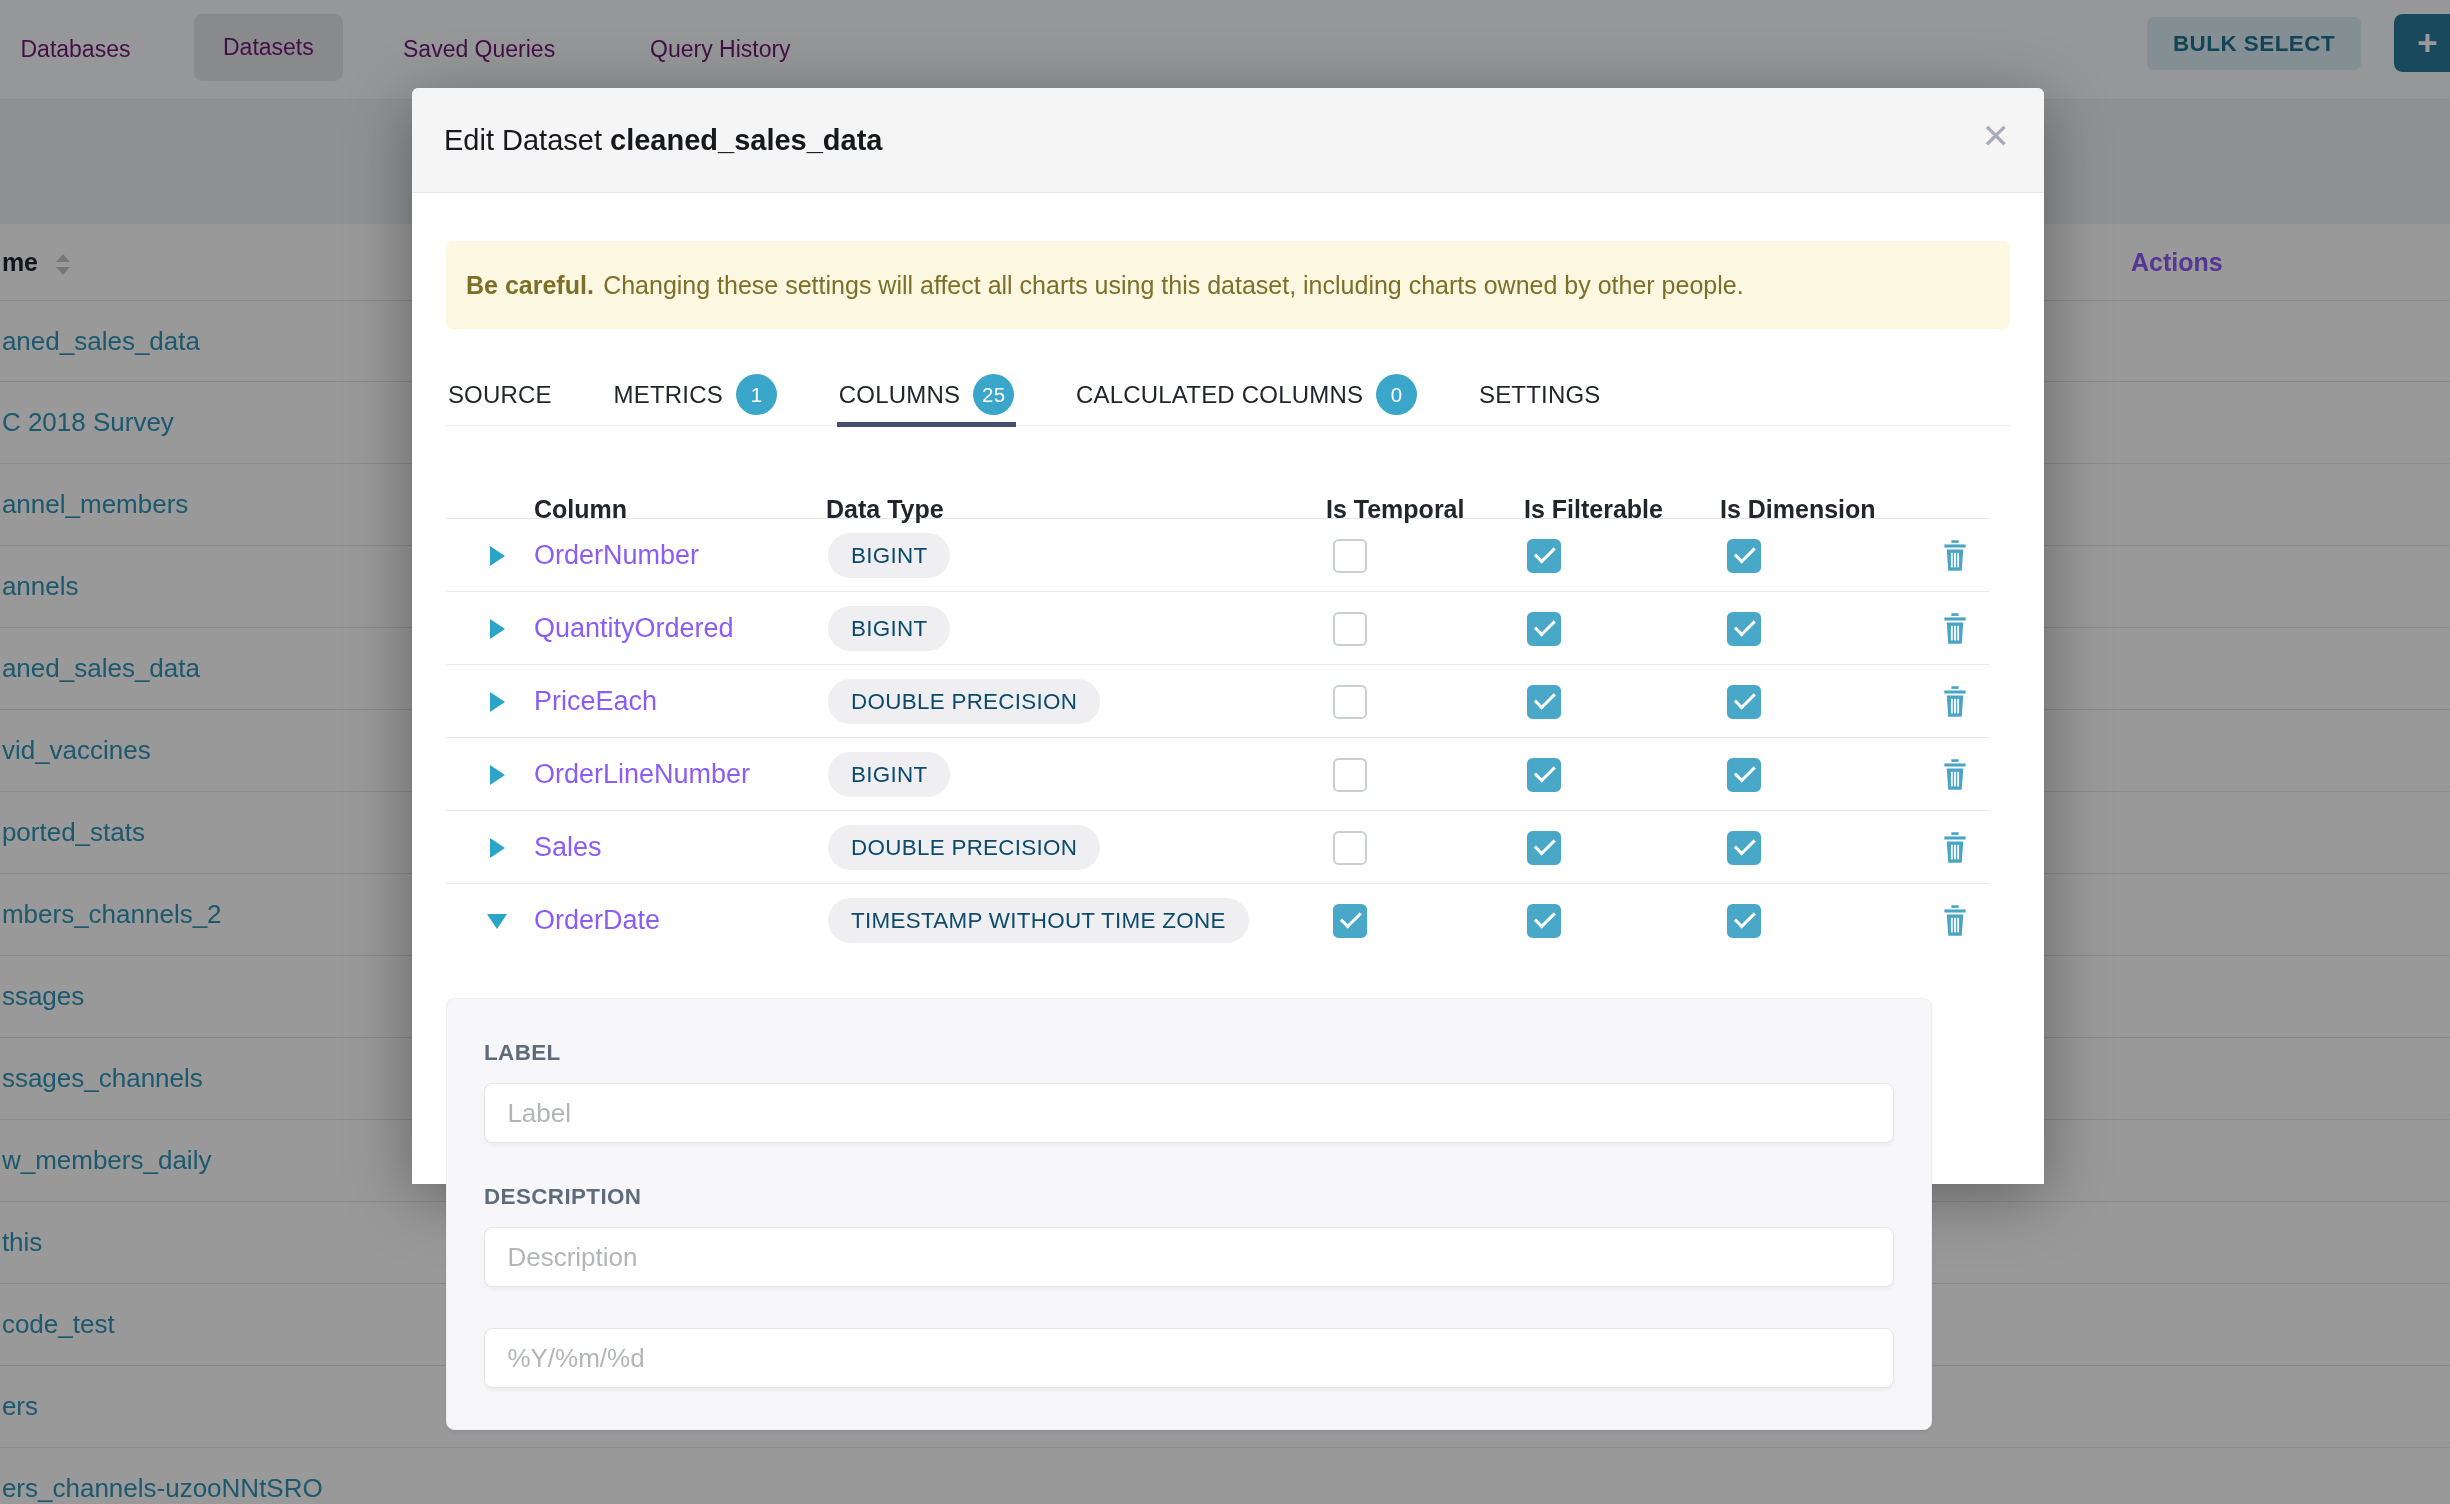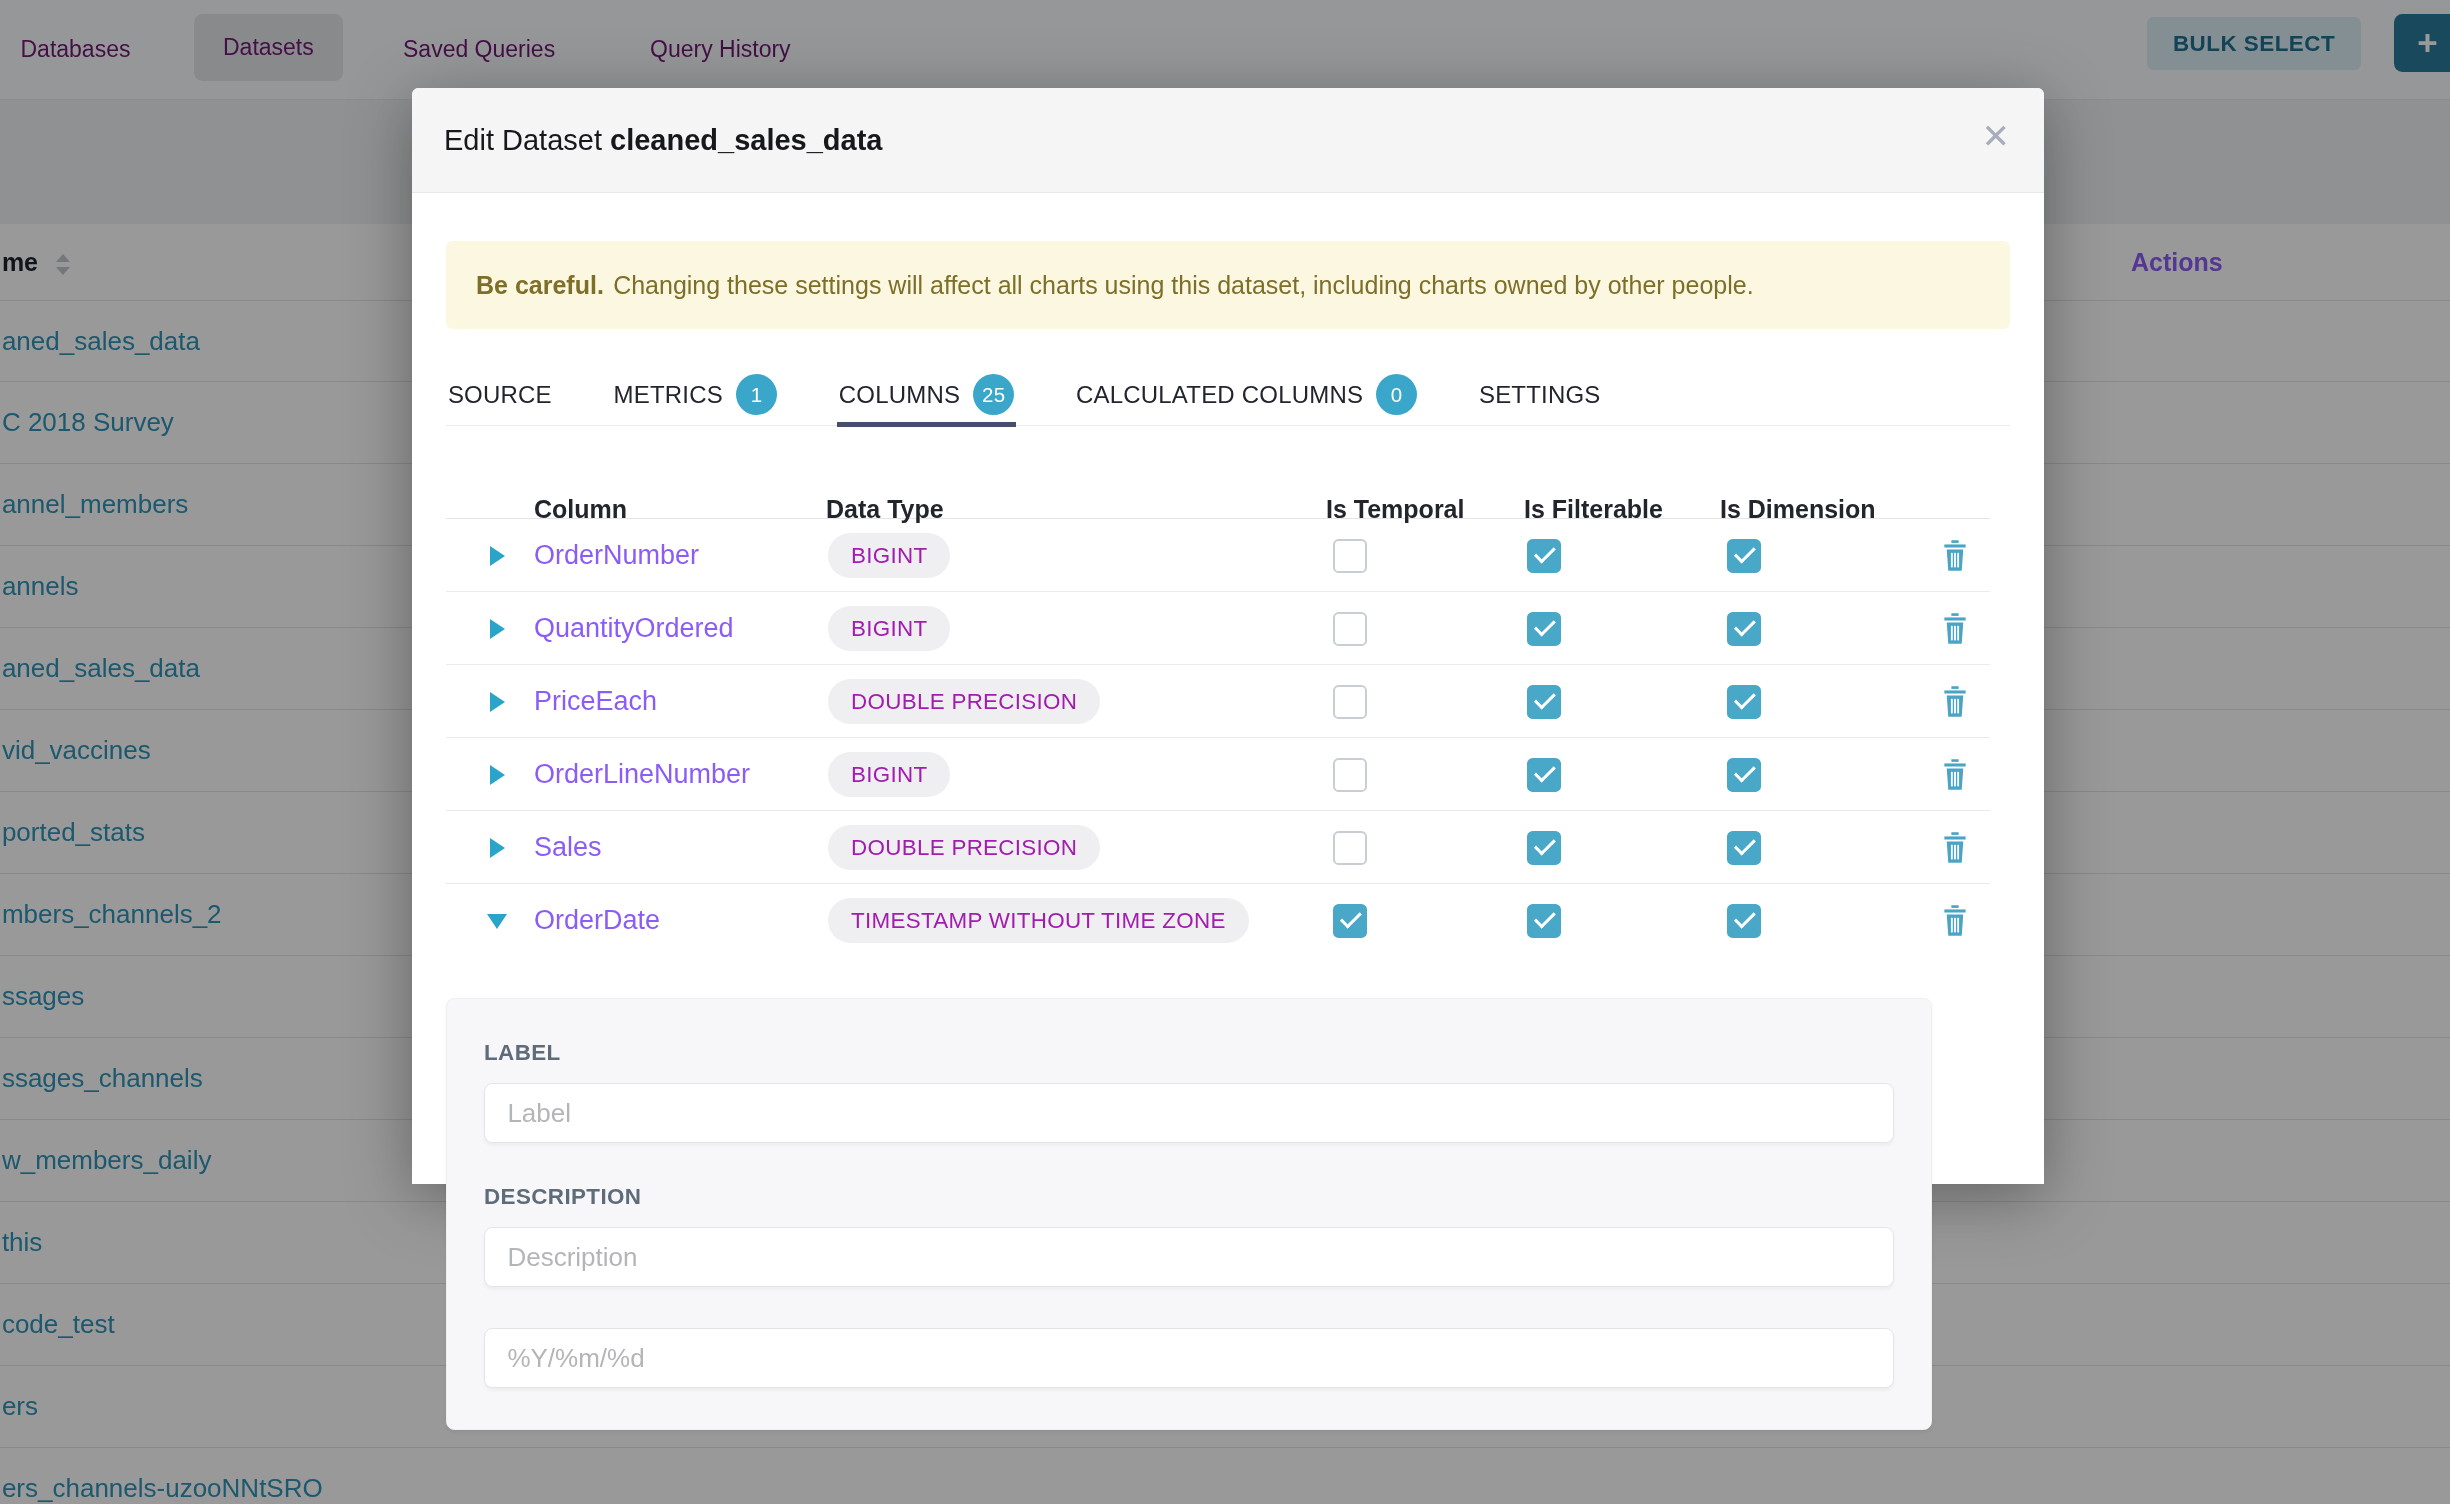--- a/index.html
+++ b/index.html
@@ -48,21 +48,21 @@
 
   
   .modal{position:absolute;left:412px;top:88px;width:1632px;height:1096px;background:#fff;border-radius:6.5px 6.5px 0 0;
     box-shadow:0 13px 65px rgba(0,0,0,.35);}
   .modal-header{height:105px;background:#f5f5f6;border-bottom:0.9px solid #e7e7e9;border-radius:6.5px 6.5px 0 0;position:relative;display:flex;align-items:center;padding-left:32px;}
   .modal-title{font-size:29px;color:#17181c;font-weight:400;}
   .modal-title b{font-weight:700;}
   .modal-close{position:absolute;right:34px;top:31px;font-size:34px;color:#a9acb9;background:none;border:none;cursor:pointer;line-height:1;font-family:inherit;}
 
   .modal-body{padding:48px 34px 0 34px;}
-  .warning{height:88px;background:var(--warn-bg);border-radius:6.5px;display:flex;align-items:center;padding:0 30px;
+  .warning{height:88px;background:var(--warn-bg);border-radius:6.5px;display:flex;align-items:center;padding:0 20px;
     font-size:25px;color:var(--warn-tx);}
   .warning b{font-weight:700;margin-right:9.3px;}
 
   .tabs{margin-top:35px;height:62px;display:flex;gap:58px;border-bottom:1.9px solid #ececee;}
   .tab{position:relative;display:flex;align-items:center;gap:13px;font-size:24px;font-weight:500;color:#23252e;letter-spacing:0.2px;cursor:pointer;padding:0 1.9px;}
   .tab.active::after{content:"";position:absolute;left:0;right:0;bottom:-1.9px;height:4.7px;background:var(--underline);}
   .tab-badge{min-width:41px;height:41px;border-radius:20.5px;background:var(--badge);color:#fff;font-size:20.5px;font-weight:400;
     display:flex;align-items:center;justify-content:center;padding:0 5.6px;}
 
   .cols-table{position:relative;width:1544px;}
@@ -70,21 +70,21 @@
   .cols-thead span{position:absolute;top:37px;font-size:25px;font-weight:600;color:#23252d;margin-top:32px;}
   .th-column{left:88px;} .th-datatype{left:380px;} .th-temporal{left:880px;} .th-filterable{left:1078px;} .th-dimension{left:1274px;}
 
   .col-row{position:relative;height:73px;border-bottom:1.9px solid #e9eaec;}
   .col-row:last-child{border-bottom:none;}
   .caret{position:absolute;left:44px;top:27px;width:0;height:0;
     border-top:10.3px solid transparent;border-bottom:10.3px solid transparent;border-left:15px solid #2aa5c9;cursor:pointer;}
   .caret.down{border-left:10.3px solid transparent;border-right:10.3px solid transparent;border-top:15px solid #2aa5c9;border-bottom:none;top:30px;left:41px;}
   .col-name{position:absolute;left:88px;top:20.5px;font-size:27px;color:#8b5cf6;}
   .chip{position:absolute;left:382px;top:14px;height:45px;display:inline-flex;align-items:center;padding:0 23px;
-    background:#efeff1;border-radius:22.4px;font-size:22.4px;color:#a21caf;letter-spacing:0.3px;white-space:nowrap;}
+    background:#efeff1;border-radius:22.4px;font-size:22.4px;color:#0c4a6e;letter-spacing:0.3px;white-space:nowrap;}
   .cb{position:absolute;top:19.6px;width:34px;height:34px;border:2.8px solid #c9ced4;border-radius:5.6px;background:#fff;cursor:pointer;}
   .cb1{left:887px;} .cb2{left:1081px;} .cb3{left:1281px;}
   .cb.checked{background:var(--accent);border-color:var(--accent);}
   .cb.checked::after{content:"";position:absolute;left:5.6px;top:6.5px;width:17px;height:8.4px;
     border-left:3.7px solid #fff;border-bottom:3.7px solid #fff;transform:rotate(-45deg);}
   .trash{position:absolute;left:1492px;top:18.6px;width:34px;height:35px;cursor:pointer;}
   .trash svg{width:34px;height:35px;}
   .trash .t-fill{fill:#4aa4c6;}
 
   .expand-panel{margin-top:41px;width:1486px;background:#f7f7f9;border:0.9px solid #efeff1;border-radius:8.4px;

